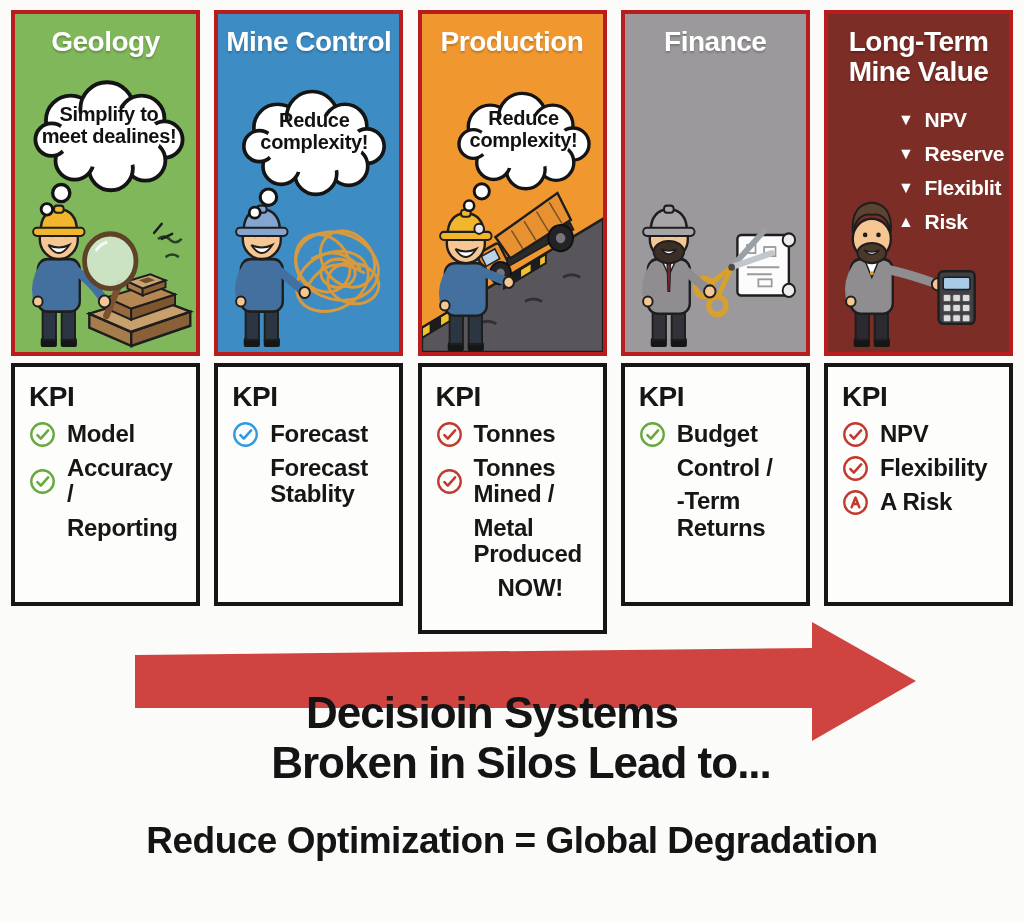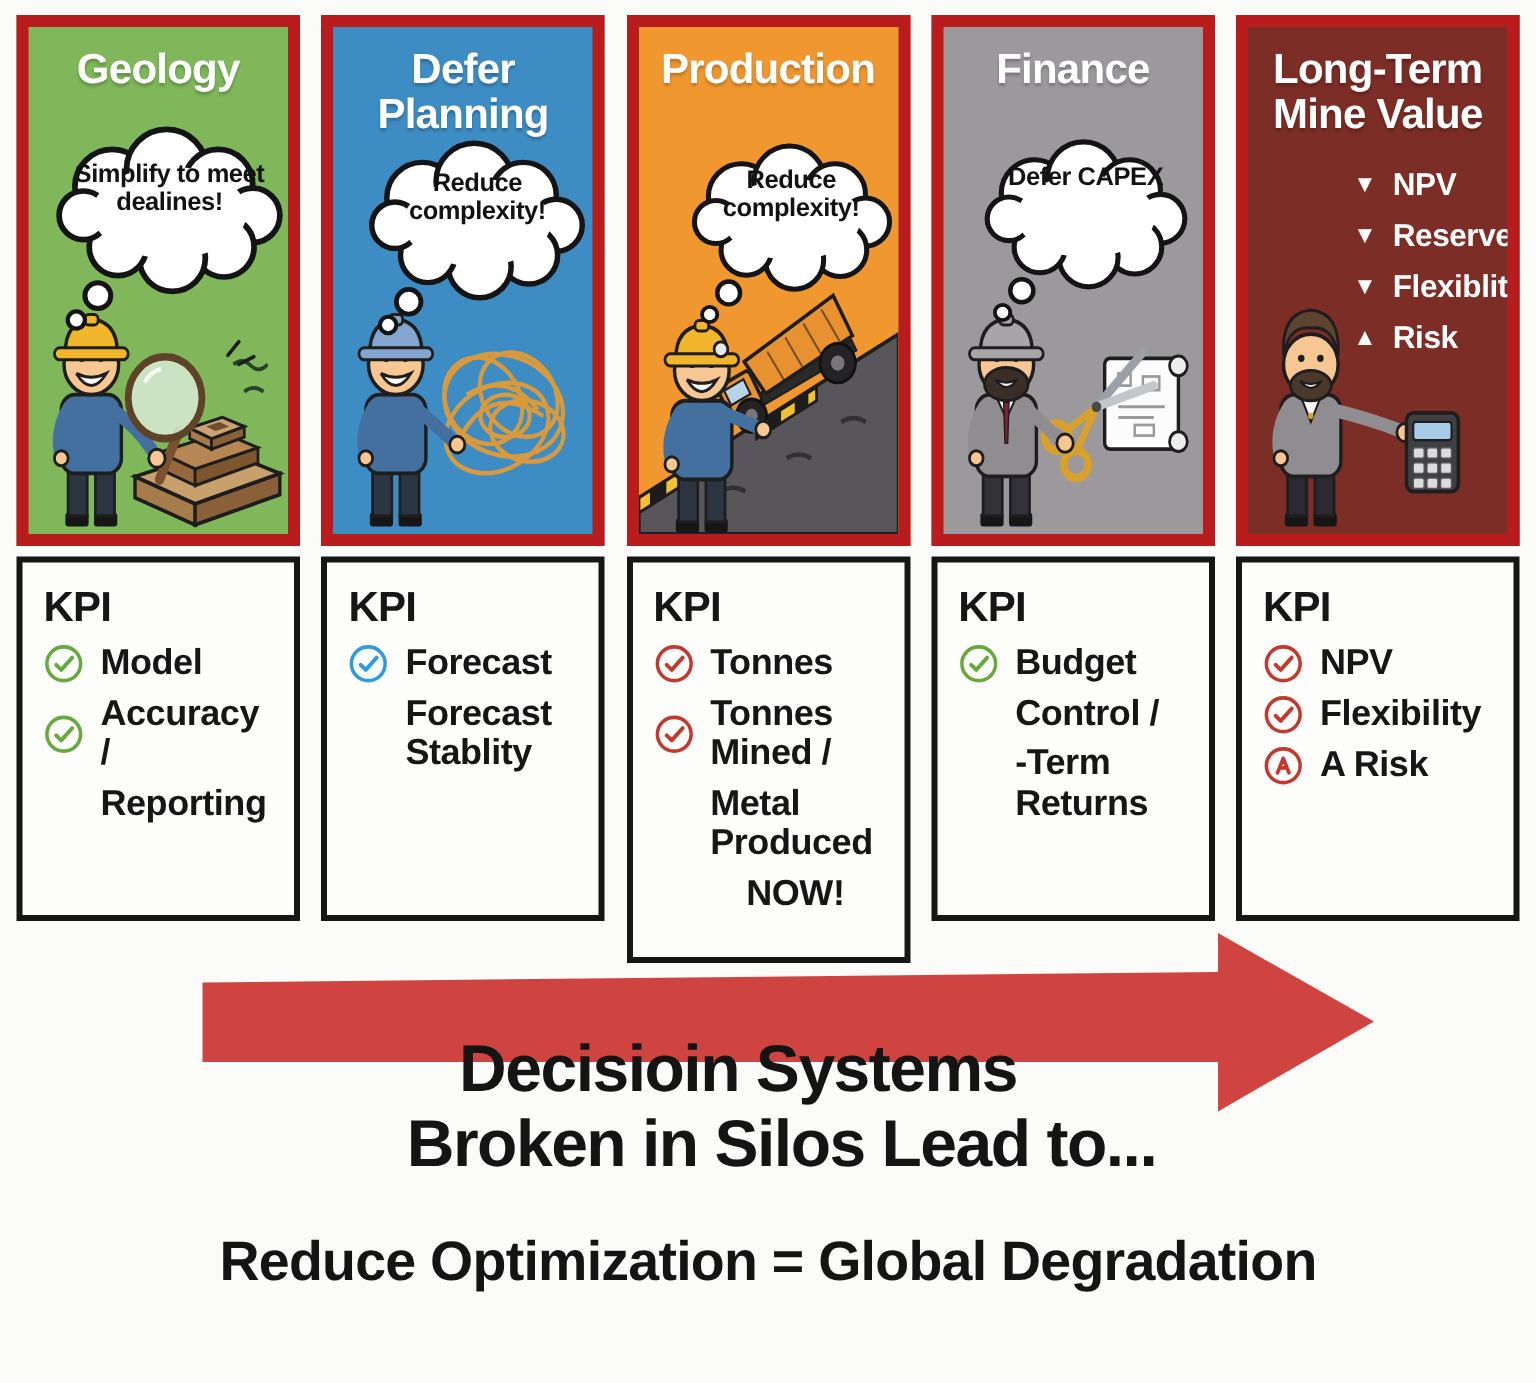--- a/index.html
+++ b/index.html
@@ -1,32 +1,32 @@
 <!DOCTYPE html>
 <html style="--c-geology: #7fb75a; --c-mine_planning: #3d8dc4; --c-production: #f0982f; --c-finance: #9b999c; --c-long_term: #7c2d26; --c-arrow: #cf4440; --c-check_green: #66a93c; --c-check_blue: #2e9ae0; --c-check_red: #c23a2f;"><head>
 <meta charset="utf-8">
 <style>
   html,body{margin:0;padding:0}
   body{width:1024px;height:922px;position:relative;background:#fbfbfa;overflow:hidden;
        font-family:"Liberation Sans",sans-serif;color:#161616}
   .cols{position:absolute;top:10px;left:0;width:1024px;display:flex;justify-content:space-between;
         padding:0 11px;box-sizing:border-box;gap:12px}
   .col{width:189px;flex:0 0 189px;display:flex;flex-direction:column}
-  .img-panel{position:relative;height:338px;border:8px solid #b91c1c;overflow:hidden}
+  .img-panel{position:relative;height:338px;border:4px solid #b91c1c;overflow:hidden}
   .col-geology .img-panel{background:var(--c-geology)}
   .col-planning .img-panel{background:var(--c-mine_planning)}
   .col-production .img-panel{background:var(--c-production)}
   .col-finance .img-panel{background:var(--c-finance)}
   .col-longterm .img-panel{background:var(--c-long_term)}
   .panel-title{margin:13px 6px 0;text-align:center;color:#fff;font-weight:700;font-size:28px;
                line-height:1.08;letter-spacing:-.5px;text-shadow:0 2px 2px rgba(0,0,0,.22);position:relative;z-index:4}
   .bubble{position:absolute;z-index:3}
   .bubble svg{width:100%;height:100%;display:block}
   .bubble-text{position:absolute;left:9%;right:9%;top:17%;text-align:center;font-weight:700;
-               font-size:17px;line-height:1.1;color:#121212;letter-spacing:-.3px}
+               font-size:20px;line-height:1.1;color:#121212;letter-spacing:-.3px}
   .b-geology{left:8px;top:64px;width:172px;height:148px}
   .b-planning{left:14px;top:70px;width:164px;height:148px}
   .b-production{left:26px;top:68px;width:152px;height:146px}
   .b-finance{left:18px;top:66px;width:154px;height:146px}
   .scene{position:absolute;left:0;bottom:0;width:100%;height:212px;z-index:2}
   .indicators{position:absolute;left:70px;top:94px;display:flex;flex-direction:column;gap:10px;z-index:4}
   .ind-row{display:flex;align-items:center;gap:11px;color:#fff;font-weight:700;font-size:21px;
            white-space:nowrap;letter-spacing:-.3px}
   .ind-glyph{font-size:16px;line-height:1}
   .kpi-panel{margin-top:7px;height:243px;border:4px solid #161616;background:#fdfdfc;
@@ -139,21 +139,21 @@
         <span>Accuracy /</span>
       </div>
       <div class="kpi-item cont">
         <span>Reporting</span>
       </div>
     </div>
   </div>
 
   <div class="col col-planning">
     <div class="img-panel">
-      <div class="panel-title">Defer Planning</div>
+      <div class="panel-title">Mine Control</div>
       <div class="bubble b-planning">
         <svg viewBox="0 0 180 150">
           <g stroke="#141414" stroke-width="4" fill="#ffffff">
             <circle cx="50" cy="42" r="26"></circle>
               <circle cx="88" cy="30" r="28"></circle>
               <circle cx="124" cy="40" r="24"></circle>
             <circle cx="148" cy="62" r="19"></circle>
               <circle cx="128" cy="84" r="21"></circle>
               <circle cx="92" cy="92" r="23"></circle>
             <circle cx="54" cy="84" r="20"></circle>
@@ -308,38 +308,20 @@
       </div>
       <div class="kpi-item now">
         <span>NOW!</span>
       </div>
     </div>
   </div>
 
   <div class="col col-finance">
     <div class="img-panel">
       <div class="panel-title">Finance</div>
-      <div class="bubble b-finance">
-        <svg viewBox="0 0 180 150">
-          <g stroke="#141414" stroke-width="4" fill="#ffffff">
-            <circle cx="50" cy="42" r="26"></circle>
-              <circle cx="88" cy="30" r="28"></circle>
-              <circle cx="124" cy="40" r="24"></circle>
-            <circle cx="148" cy="62" r="19"></circle>
-              <circle cx="128" cy="84" r="21"></circle>
-              <circle cx="92" cy="92" r="23"></circle>
-            <circle cx="54" cy="84" r="20"></circle>
-              <circle cx="30" cy="62" r="17"></circle>
-          </g>
-          <ellipse cx="90" cy="60" rx="54" ry="32" fill="#ffffff"></ellipse>
-          <circle cx="40" cy="118" r="9" fill="#fff" stroke="#141414" stroke-width="3.5"></circle>
-          <circle cx="25" cy="135" r="6" fill="#fff" stroke="#141414" stroke-width="3"></circle>
-        </svg>
-        <div class="bubble-text">Defer CAPEX</div>
-      </div>
       <svg class="scene" viewBox="0 0 190 210" preserveAspectRatio="none">
         <g>
           <rect x="118" y="94" width="54" height="60" rx="4" fill="#fcfcfc" stroke="#1e1e1e" stroke-width="2.5"></rect>
           <circle cx="172" cy="99" r="6.5" fill="#ededed" stroke="#1e1e1e" stroke-width="2"></circle>
           <circle cx="172" cy="149" r="6.5" fill="#ededed" stroke="#1e1e1e" stroke-width="2"></circle>
           <rect x="128" y="104" width="9" height="8" fill="none" stroke="#9a9a9a" stroke-width="1.8"></rect>
           <rect x="146" y="106" width="12" height="9" fill="none" stroke="#9a9a9a" stroke-width="1.8"></rect>
           <path d="M128,126 h34 M128,133 h26" stroke="#9a9a9a" stroke-width="2"></path>
           <rect x="140" y="138" width="14" height="7" fill="none" stroke="#9a9a9a" stroke-width="1.8"></rect>
         </g>

